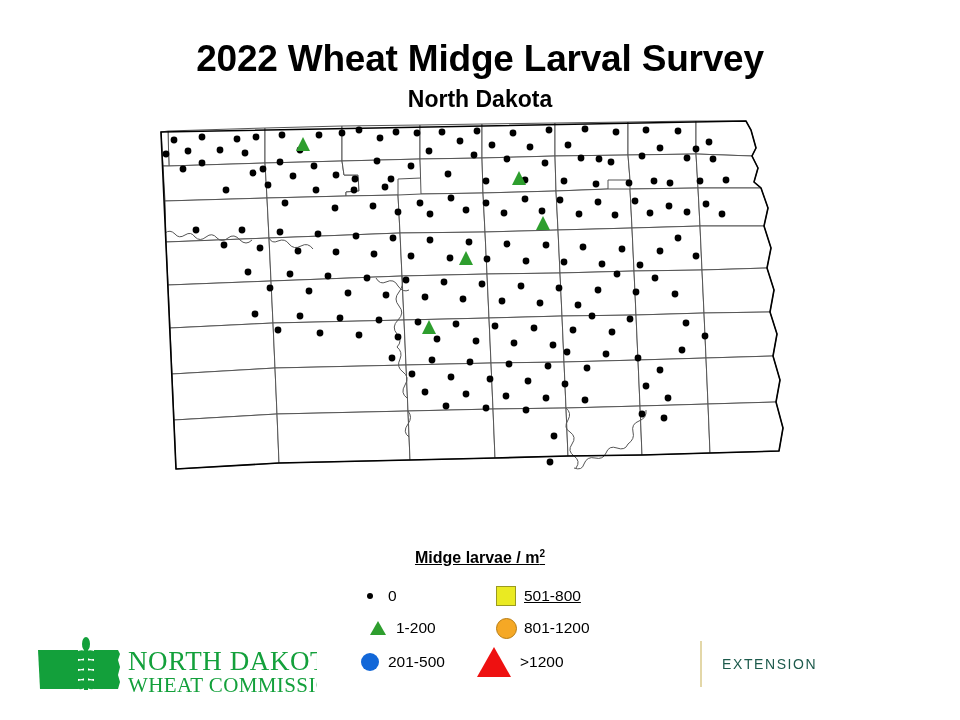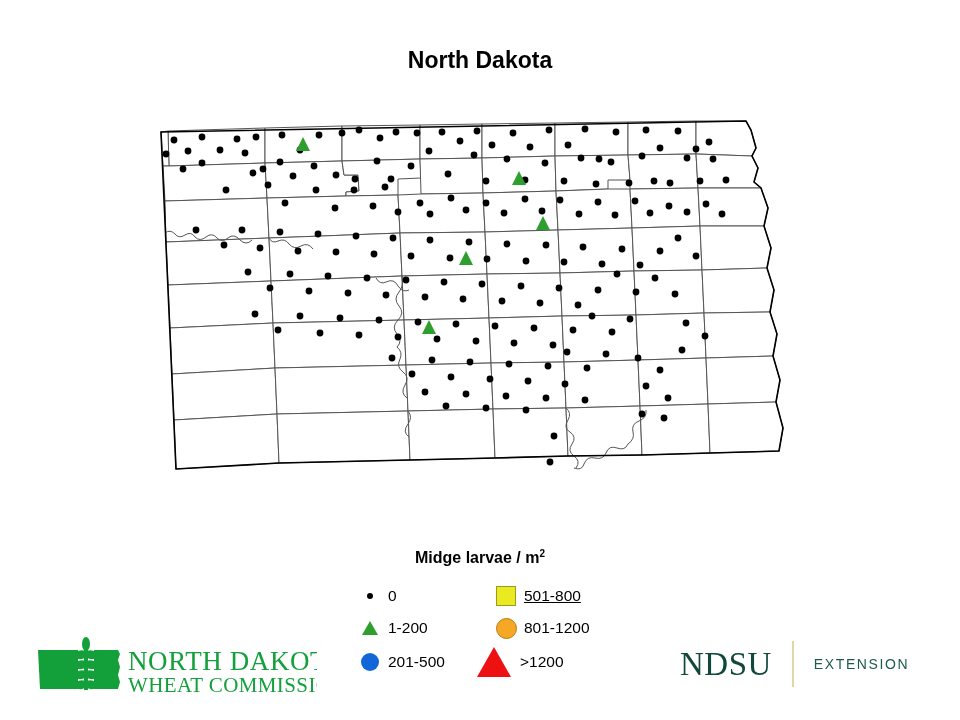--- a/index.html
+++ b/index.html
@@ -53,20 +53,21 @@
     position: absolute;
     left: 0;
     top: 548px;
     width: 960px;
   }
   #legend-title {
     text-align: center;
     font-size: 16px;
     font-weight: bold;
     margin-bottom: 16px;
+    text-decoration: underline;
   }
   #legend-title sup { font-size: 10px; vertical-align: super; }
   #legend-grid {
     position: relative;
     width: 300px;
     margin: 0 auto;
     margin-left: 352px;
   }
   .legend-row {
     position: absolute;
@@ -153,20 +154,21 @@
     font-family: "Liberation Sans", sans-serif;
     font-size: 14px;
     letter-spacing: 1.6px;
     color: #1d5a4c;
   }
 </style>
 </head>
 <body>
 
 <div id="title-block">
+  <div id="main-title">2022 Wheat Midge Larval Survey</div>
   <div id="sub-title">North Dakota</div>
 </div>
 
 <div id="map-wrap">
   <svg id="map-svg" viewBox="0 0 700 420" xmlns="http://www.w3.org/2000/svg">
     <g fill="#ffffff" stroke="#555555" stroke-width="1">
 
       <path d="M38 13 L135 10 L135 45 L39 48 Z"></path>
       <path d="M135 10 L212 8 L212 43 L135 45 Z"></path>
       <path d="M212 8 L290 7 L290 41 L212 43 Z"></path>
@@ -471,21 +473,21 @@
   <div id="legend-title"><span>Midge larvae / m</span><sup>2</sup></div>
 
   <div id="legend-grid">
     <div class="legend-row" style="left:0px; top:0px;">
       <span class="legend-sym">
           <span class="sym-dot-small"></span>
         </span>
       <span class="legend-label">0</span>
     </div>
 
-    <div class="legend-row" style="left:0px; top:32px;">
+    <div class="legend-row" style="left:8px; top:32px;">
       <span class="legend-sym">
           <span class="sym-tri-green"></span>
         </span>
       <span class="legend-label">1-200</span>
     </div>
 
     <div class="legend-row" style="left:0px; top:66px;align-items:center;">
       <span class="legend-sym">
           <span class="sym-circ-blue"></span>
         </span>
@@ -533,16 +535,15 @@
     <text x="96" y="36" font-family="Liberation Serif, serif" font-size="27" fill="#13a03b" letter-spacing="0.6">
       <tspan id="ndwc-l1">NORTH DAKOTA</tspan>
     </text>
     <text x="96" y="58" font-family="Liberation Serif, serif" font-size="21" fill="#13a03b" letter-spacing="0.4">
       <tspan id="ndwc-l2">WHEAT COMMISSION</tspan>
     </text>
   </svg>
 </div>
 
 <div id="ndsu-logo">
-  <div id="ndsu-word">NDSU</div>
   <div id="ndsu-divider"></div>
   <div id="ndsu-ext">EXTENSION</div>
 </div>
 
 </body></html>

